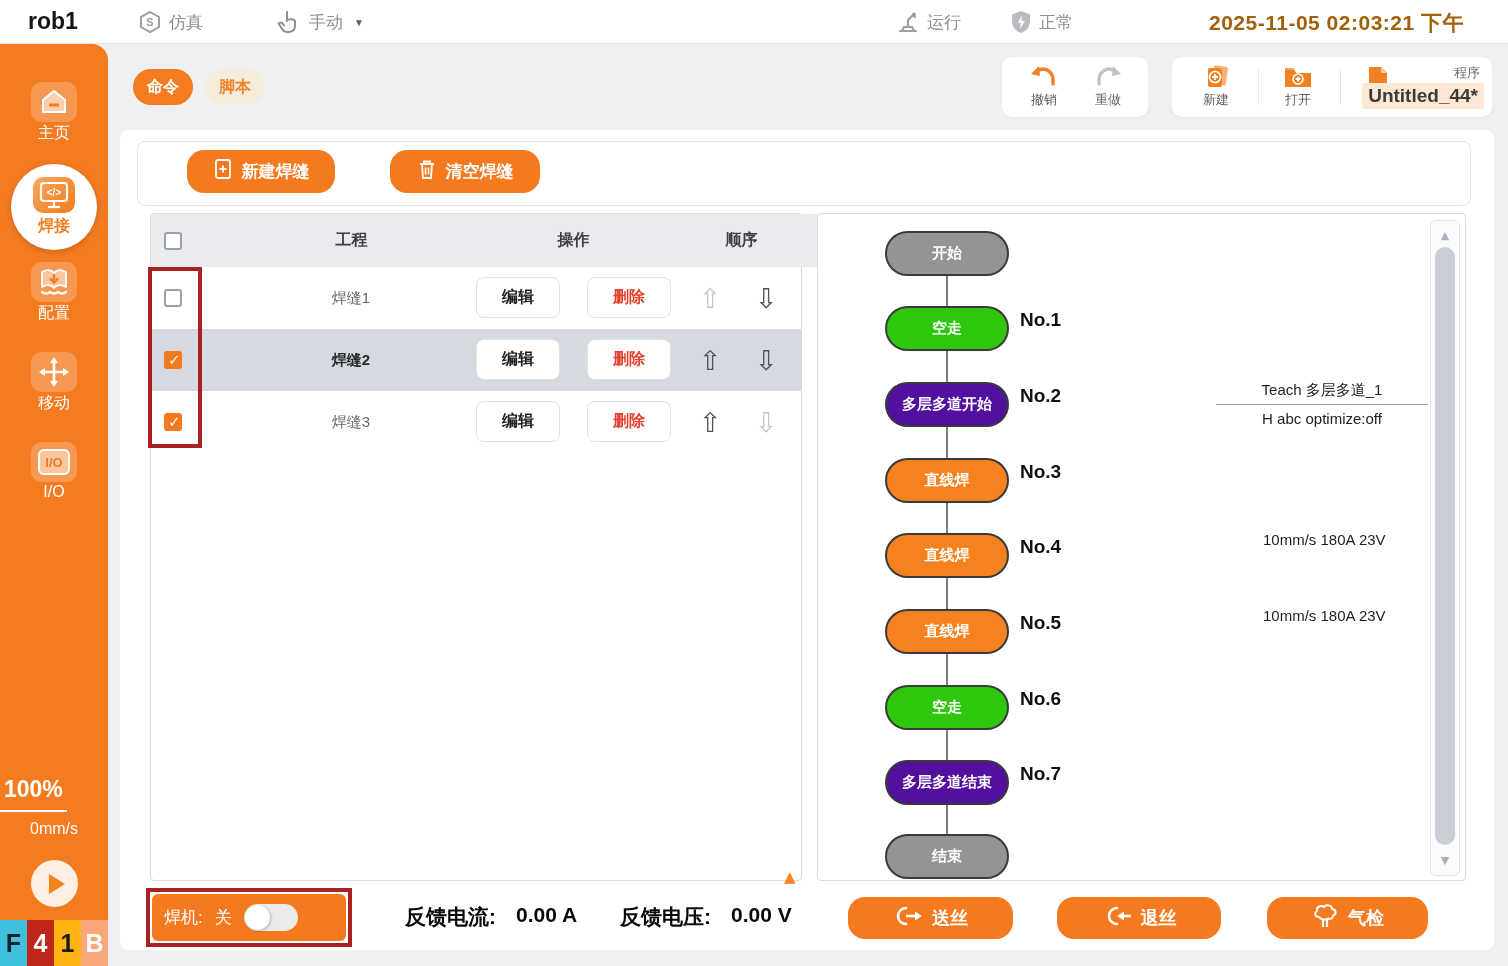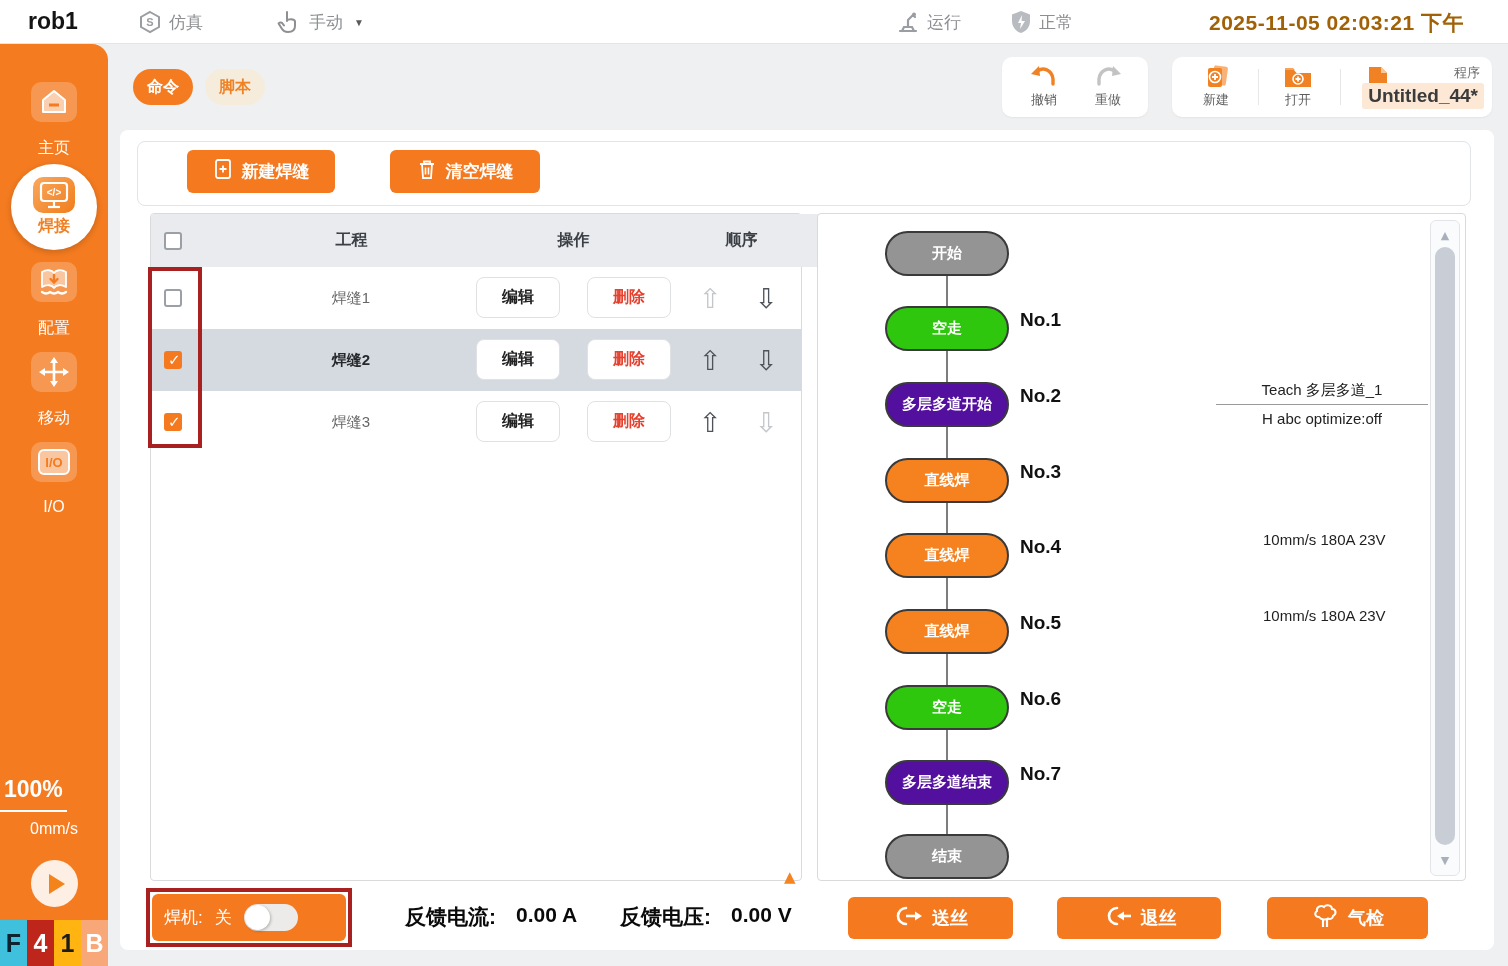--- a/index.html
+++ b/index.html
@@ -12,21 +12,21 @@
   .robname { position:absolute; left:28px; top:8px; font-size:23px; font-weight:bold; color:#141414; }
   .tb-group { position:absolute; top:0; height:44px; display:flex; align-items:center; gap:7px; color:#8d8f92; font-size:17px; }
   .tb-group svg { display:block; }
   .caret { font-size:10px; color:#5a5a5a; margin-left:4px; }
   .clock { position:absolute; right:44px; top:9px; font-size:21px; font-weight:bold; color:#a16207; letter-spacing:.5px; }
 
   
   .sidebar { position:absolute; left:0; top:44px; width:108px; height:922px; background:#f47b20; border-top-right-radius:16px; z-index:20; }
   .side-item { position:absolute; left:0; width:108px; text-align:center; color:#fff; }
   .icon-tile { width:46px; height:40px; margin:0 auto; background:rgba(255,255,255,.22); border-radius:10px; display:flex; align-items:center; justify-content:center; }
-  .side-label { font-size:16px; margin-top:16px; color:#fff; }
+  .side-label { font-size:16px; margin-top:1px; color:#fff; }
   .active-circle { position:absolute; left:11px; top:120px; width:86px; height:86px; background:#fff; border-radius:50%; box-shadow:0 2px 6px rgba(0,0,0,.18); display:flex; flex-direction:column; align-items:center; justify-content:center; }
   .active-circle .icon-tile { background:linear-gradient(135deg,#f9a85e,#f07d1c); width:42px; height:36px; }
   .active-circle .side-label { color:#f08023; font-weight:bold; margin-top:3px; }
   .speed-pct { position:absolute; left:0; top:732px; width:108px; text-align:left; color:#fff; font-size:23px; font-weight:bold; }
   .speed-pct span { display:inline-block; border-bottom:2px solid #fff; padding:0 4px 7px; }
   .speed-val { position:absolute; left:0; top:776px; width:108px; text-align:center; color:#fff; font-size:16px; }
   .play-btn { position:absolute; left:31px; top:816px; width:47px; height:47px; border-radius:50%; background:rgba(255,255,255,.88); display:flex; align-items:center; justify-content:center; }
   .play-tri { width:0; height:0; border-left:16px solid #f4831c; border-top:10px solid transparent; border-bottom:10px solid transparent; margin-left:4px; }
   .logo { position:absolute; left:0; bottom:0; height:46px; display:flex; z-index:25; }
   .logo .tile { width:27px; height:46px; display:flex; align-items:center; justify-content:center; font-size:25px; font-weight:bold; }
@@ -45,21 +45,21 @@
   .tool-label { font-size:13px; color:#5d5d5d; margin-top:1px; }
   .vsep { position:absolute; top:12px; width:1px; height:36px; background:#e7e7e7; }
   .prog-label { position:absolute; right:12px; top:7px; font-size:13px; color:#6f6f6f; }
   .prog-name { position:absolute; right:8px; top:26px; font-size:19px; font-weight:bold; color:#3b3b3b; background:#fce8d5; padding:2px 6px; border-radius:3px; }
 
   
   .content-card { position:absolute; left:120px; top:130px; width:1374px; height:820px; background:#fff; border-radius:8px; }
 
   
   .seam-panel { position:absolute; left:137px; top:141px; width:1334px; height:65px; border:1px solid #e3e4e6; border-radius:8px; background:#fff; }
-  .btn-orange { background:#f4791f; color:#fff; border:none; border-radius:6px; font-weight:bold; font-family:inherit; display:flex; align-items:center; justify-content:center; gap:9px; cursor:pointer; }
+  .btn-orange { background:#f4791f; color:#fff; border:none; border-radius:17px; font-weight:bold; font-family:inherit; display:flex; align-items:center; justify-content:center; gap:9px; cursor:pointer; }
   .seam-btn { position:absolute; top:9px; height:43px; font-size:17px; }
 
   
   .table-panel { position:absolute; left:150px; top:213px; width:652px; height:668px; border:1px solid #d9dadc; border-radius:4px; background:#fff; }
   .t-header { position:absolute; left:0; top:0; width:673px; height:53px; background:#e9ebee; border-radius:3px 3px 0 0; }
   .t-col { position:absolute; top:16px; font-size:16px; font-weight:bold; color:#3c4046; }
   .t-row { position:absolute; left:0; width:650px; height:62px; background:#fff; }
   .t-row.hl { background:#d5dae1; }
   .cb { position:absolute; left:13px; top:50%; transform:translateY(-50%); width:18px; height:18px; border:2px solid #9aa0a6; border-radius:3px; background:#fff; }
   .cb.checked { background:#f4791f; border-color:#f4791f; }

